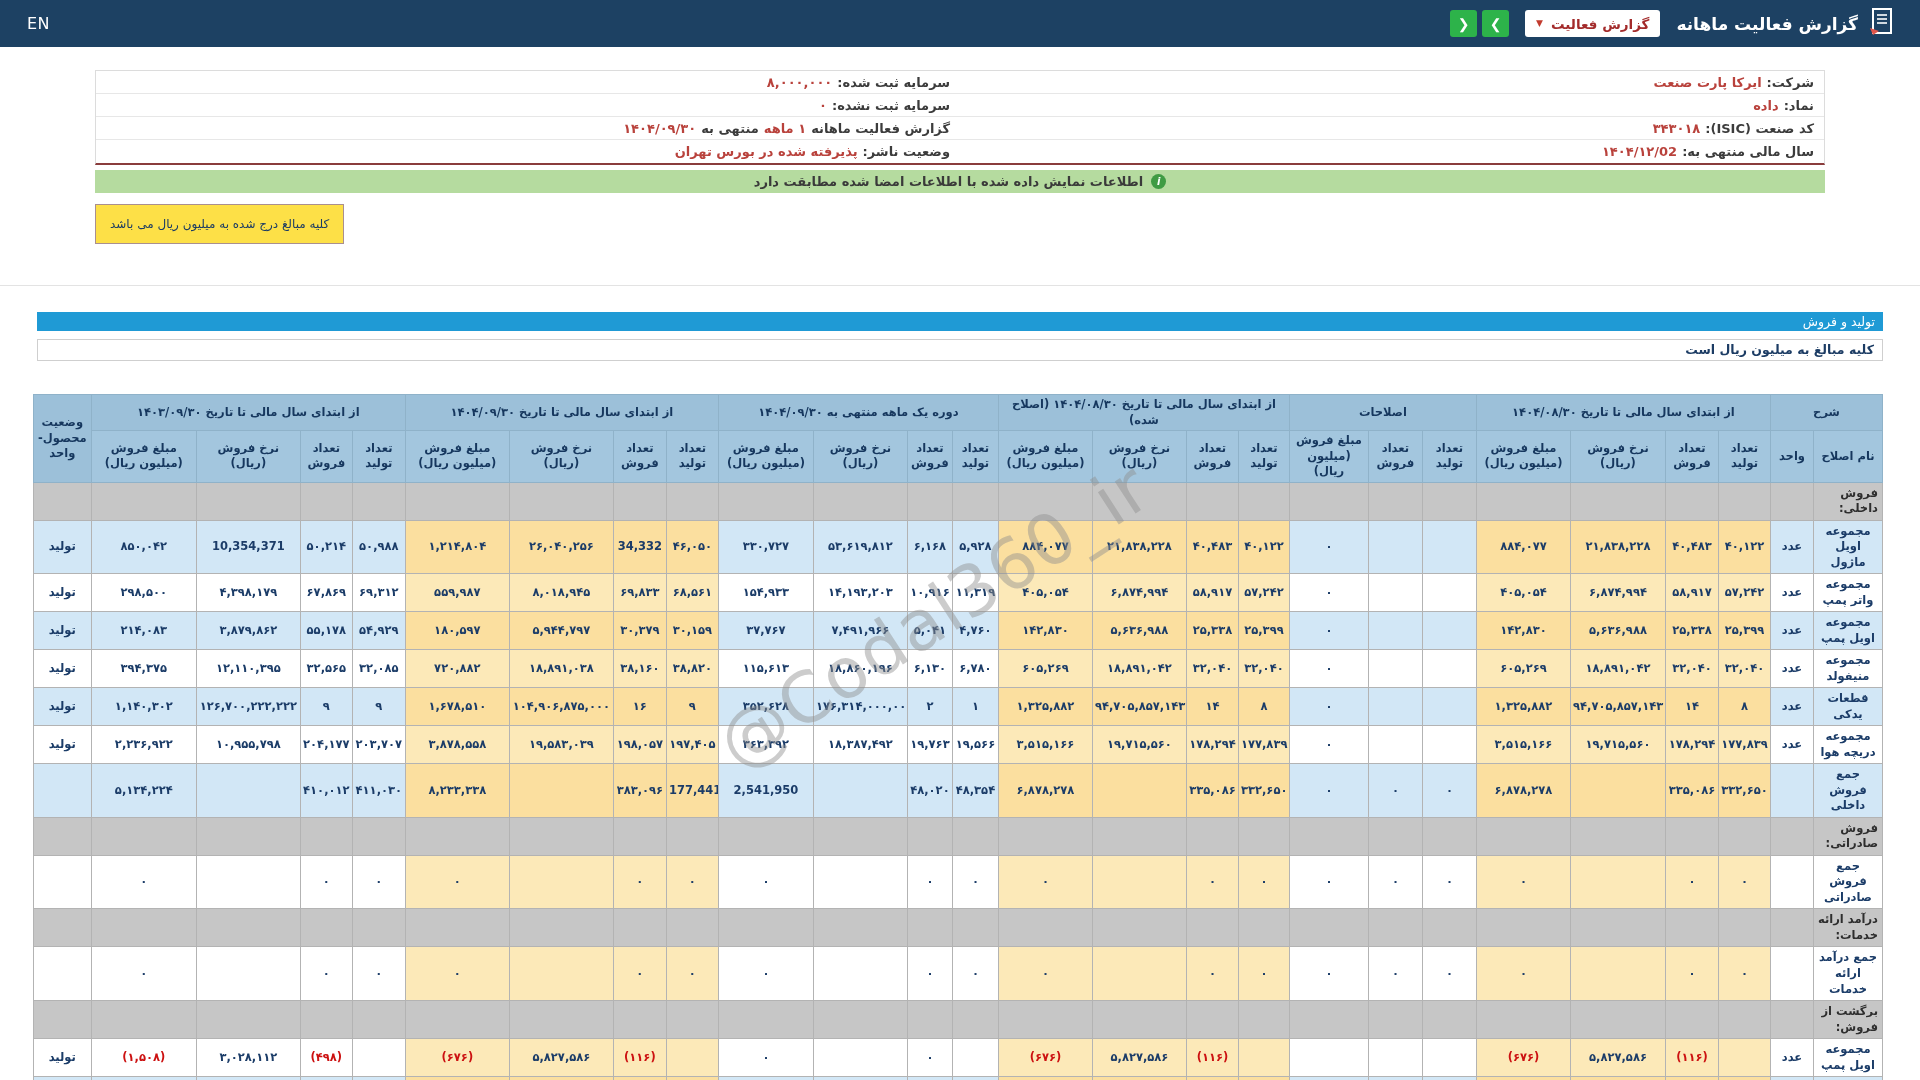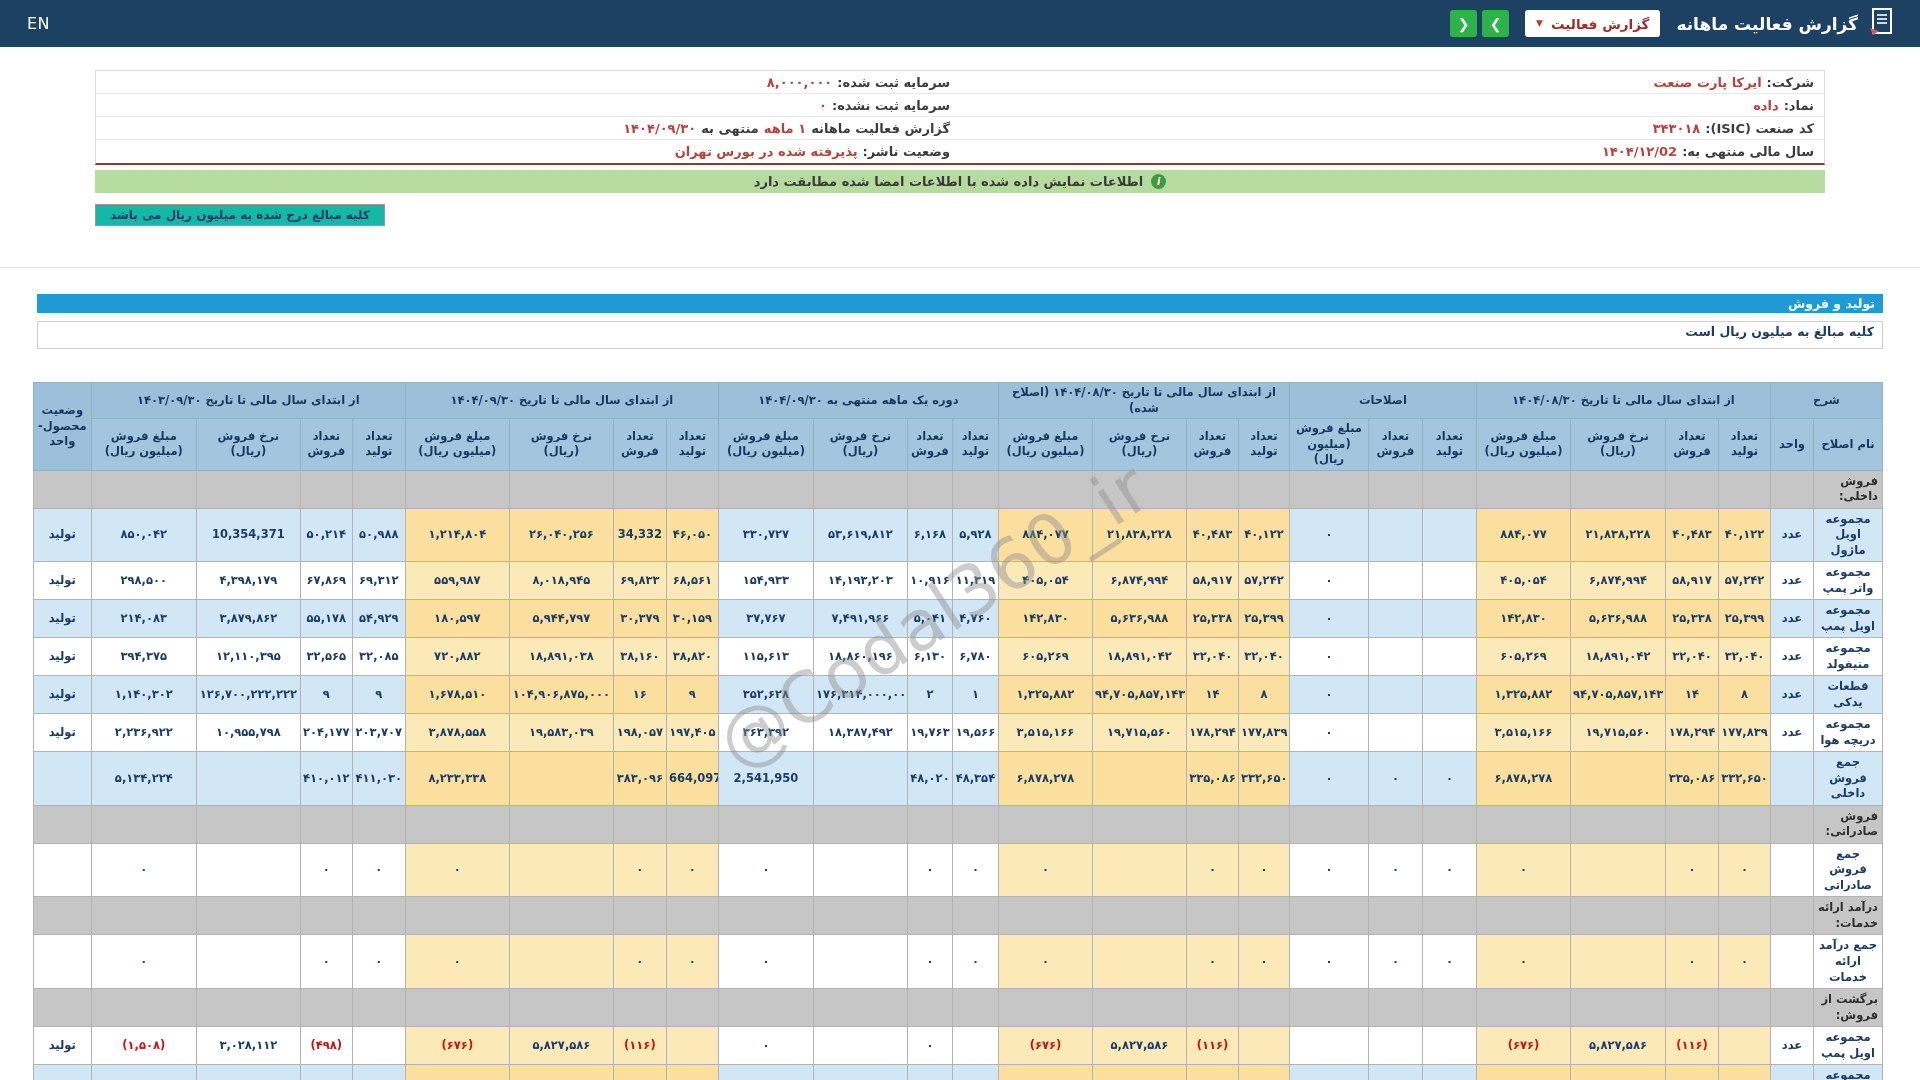--- a/index.html
+++ b/index.html
@@ -34,28 +34,28 @@
 
   
   .notice { margin:5px 95px 0; height:23px; background:#b5db9f; display:flex; align-items:center;
     justify-content:center; gap:8px; font-size:13px; color:#3a3a3a; font-weight:bold; }
   .info-icon { width:15px; height:15px; border-radius:50%; background:#3f9b43; color:#fff; font-size:10px;
     font-weight:bold; font-style:italic; display:flex; align-items:center; justify-content:center; flex:none; }
 
   
   .amounts-wrap { margin:11px 95px 0; }
   .amounts-box { width:fit-content; margin-right:auto; margin-left:0; border:1px solid #a98f8f;
-    padding:3px 14px; font-size:12px; font-weight:bold; color:#1c3c64; background:#14b8a6; }
+    padding:12px 14px; font-size:12px; font-weight:normal; color:#1c3c64; background:#fde047; }
 
   .divider { margin-top:41px; border-top:1px solid #e3e3e3; height:0; }
 
   
   .prod { margin:26px 37px 0; position:relative; }
-  .prod-bar { height:19px; line-height:19px; background:#1f9ad5; color:#fff; font-size:12.5px; font-weight:bold; padding-right:8px; }
-  .units-note { margin-top:8px; height:28px; line-height:20px; border:1px solid #cfcfcf; font-size:12.5px;
+  .prod-bar { height:19px; line-height:19px; background:#1f9ad5; color:#fff; font-size:12.5px; font-weight:normal; padding-right:8px; }
+  .units-note { margin-top:8px; height:22px; line-height:20px; border:1px solid #cfcfcf; font-size:12.5px;
     font-weight:bold; color:#1c3c64; padding-right:8px; background:#fff; }
 
   
   .data-table { margin-top:33px; width:100%; border-collapse:collapse; table-layout:fixed; }
   .data-table th { background:#a3c6de; color:#16375e; border:1px solid #8fb2c9; font-size:11.5px;
     font-weight:bold; padding:2px 1px; line-height:1.35; text-align:center; }
   .data-table thead tr.group-row th { height:22px; background:#9cc0d9; }
   .data-table thead tr.sub-row th { height:46px; }
   .data-table td { border:1px solid #b3b3b3; font-size:11.5px; font-weight:bold; color:#1b3c68;
     text-align:center; padding:3px 2px; line-height:1.35; overflow:hidden; }
@@ -436,21 +436,21 @@
           <td class="pl num">۰</td>
           <td class="pl num">۰</td>
           <td class="hl num">۳۳۲,۶۵۰</td>
           <td class="hl num">۳۳۵,۰۸۶</td>
           <td class="hl num"></td>
           <td class="hl num">۶,۸۷۸,۲۷۸</td>
           <td class="pl num">۴۸,۳۵۴</td>
           <td class="pl num">۴۸,۰۲۰</td>
           <td class="pl num"></td>
           <td class="pl num">2,541,950</td>
-          <td class="hl num">664,097</td>
+          <td class="hl num">177,441</td>
           <td class="hl num">۳۸۳,۰۹۶</td>
           <td class="hl num"></td>
           <td class="hl num">۸,۲۳۳,۳۳۸</td>
           <td class="pl num">۴۱۱,۰۳۰</td>
           <td class="pl num">۴۱۰,۰۱۲</td>
           <td class="pl num"></td>
           <td class="pl num">۵,۱۳۴,۲۲۴</td>
           <td class="pl"></td>
         </tr>
         <tr class="sec">

